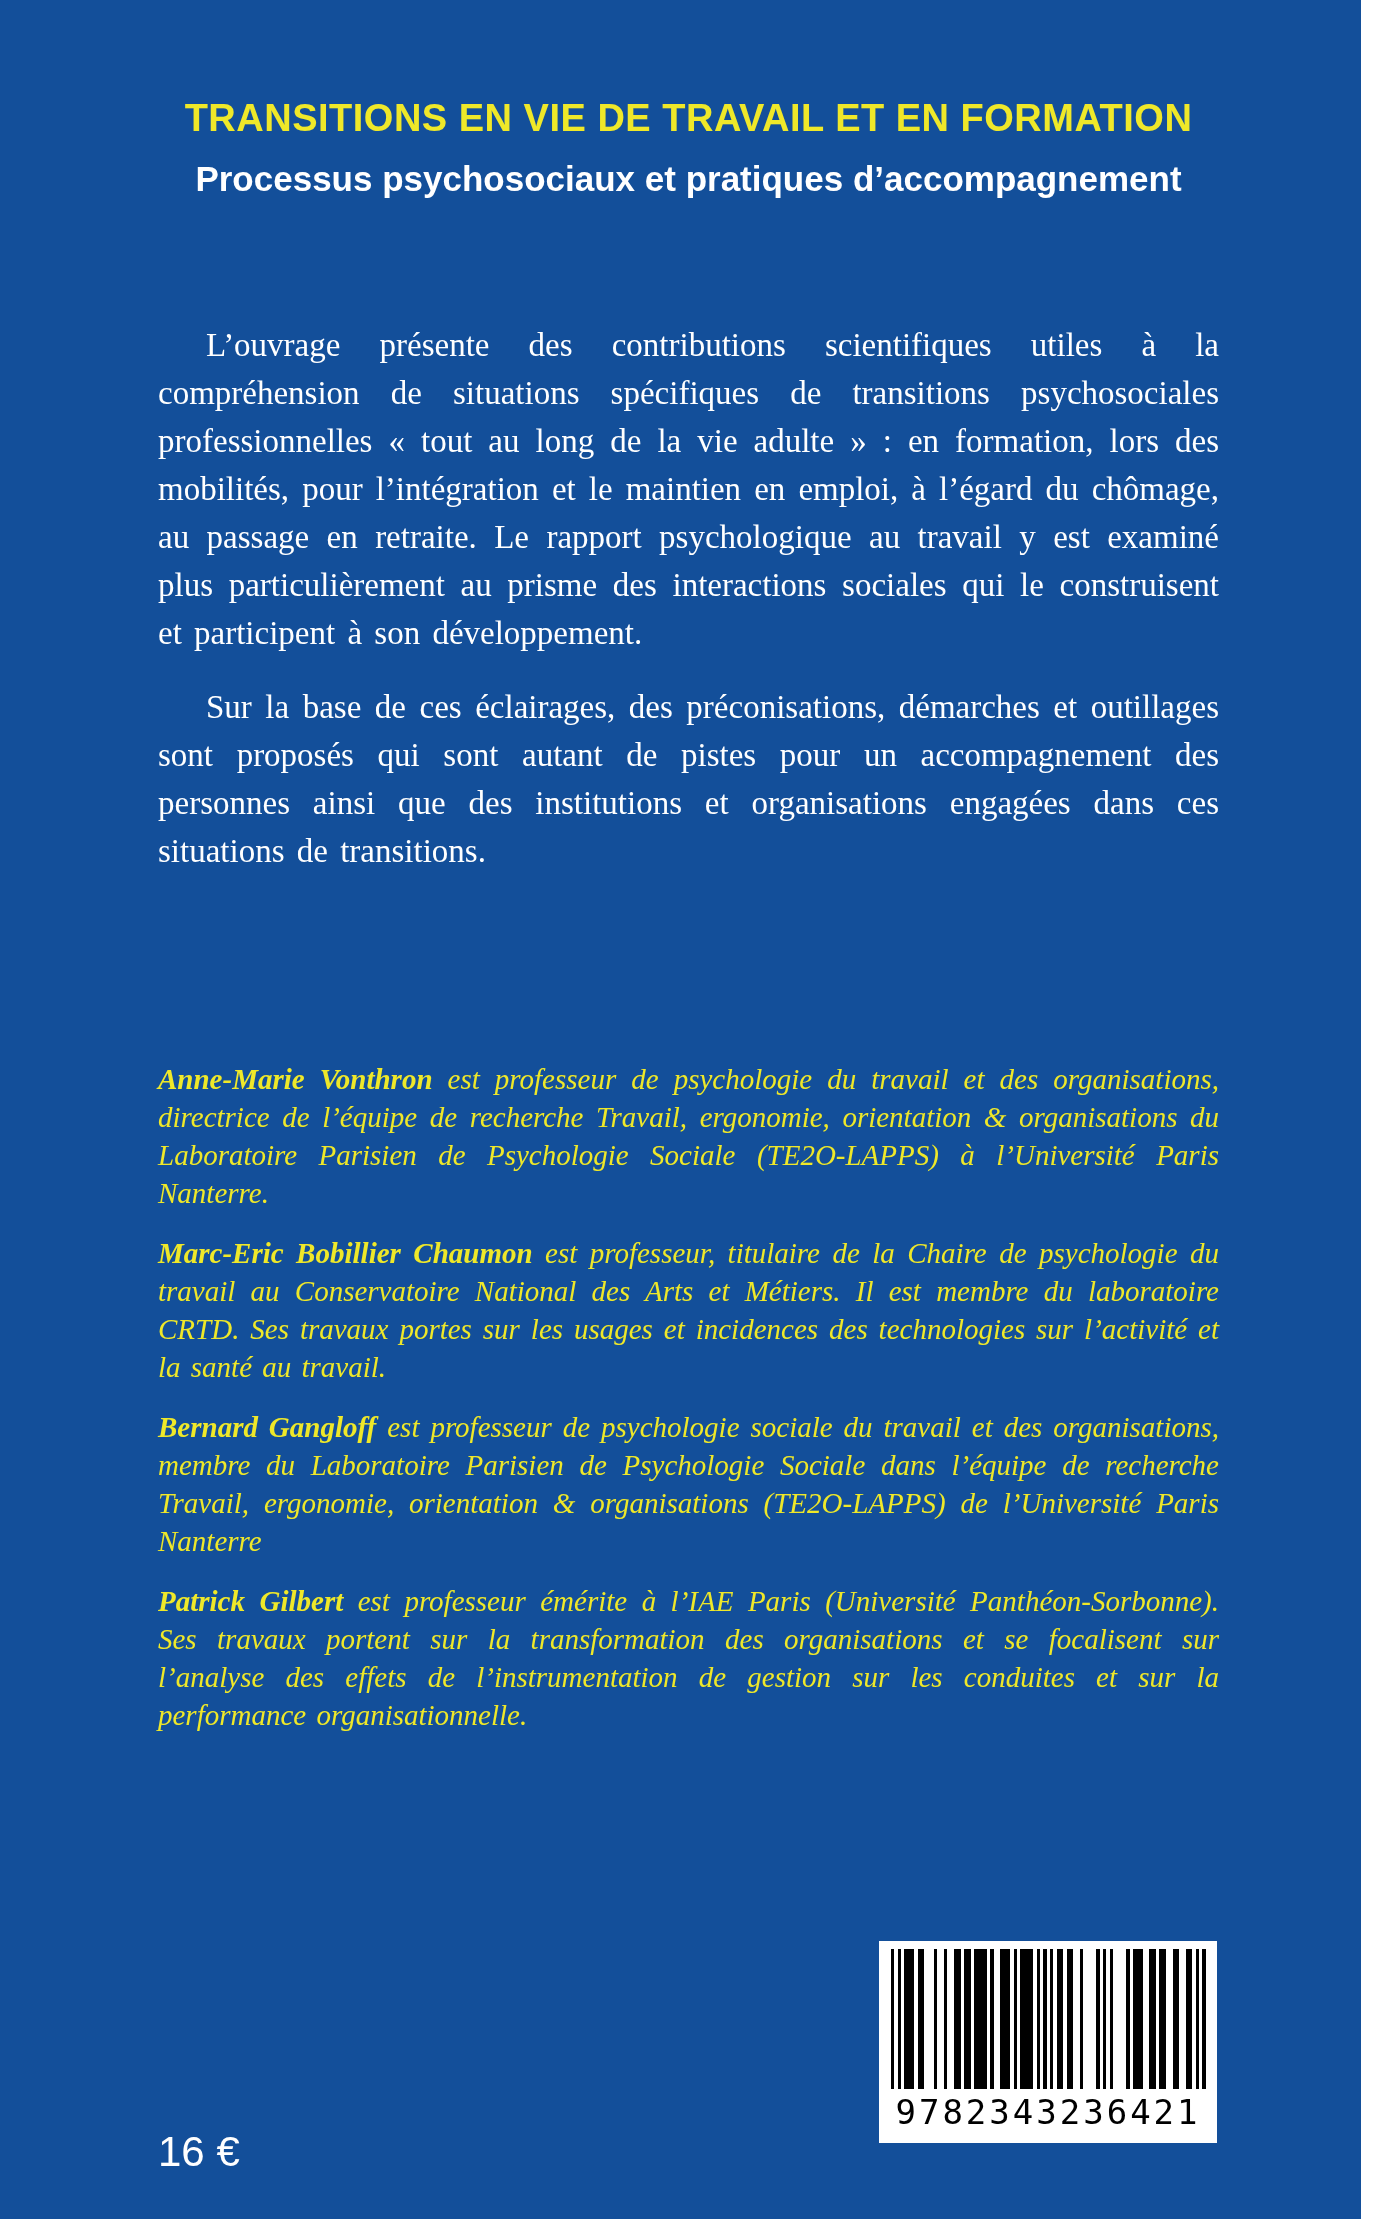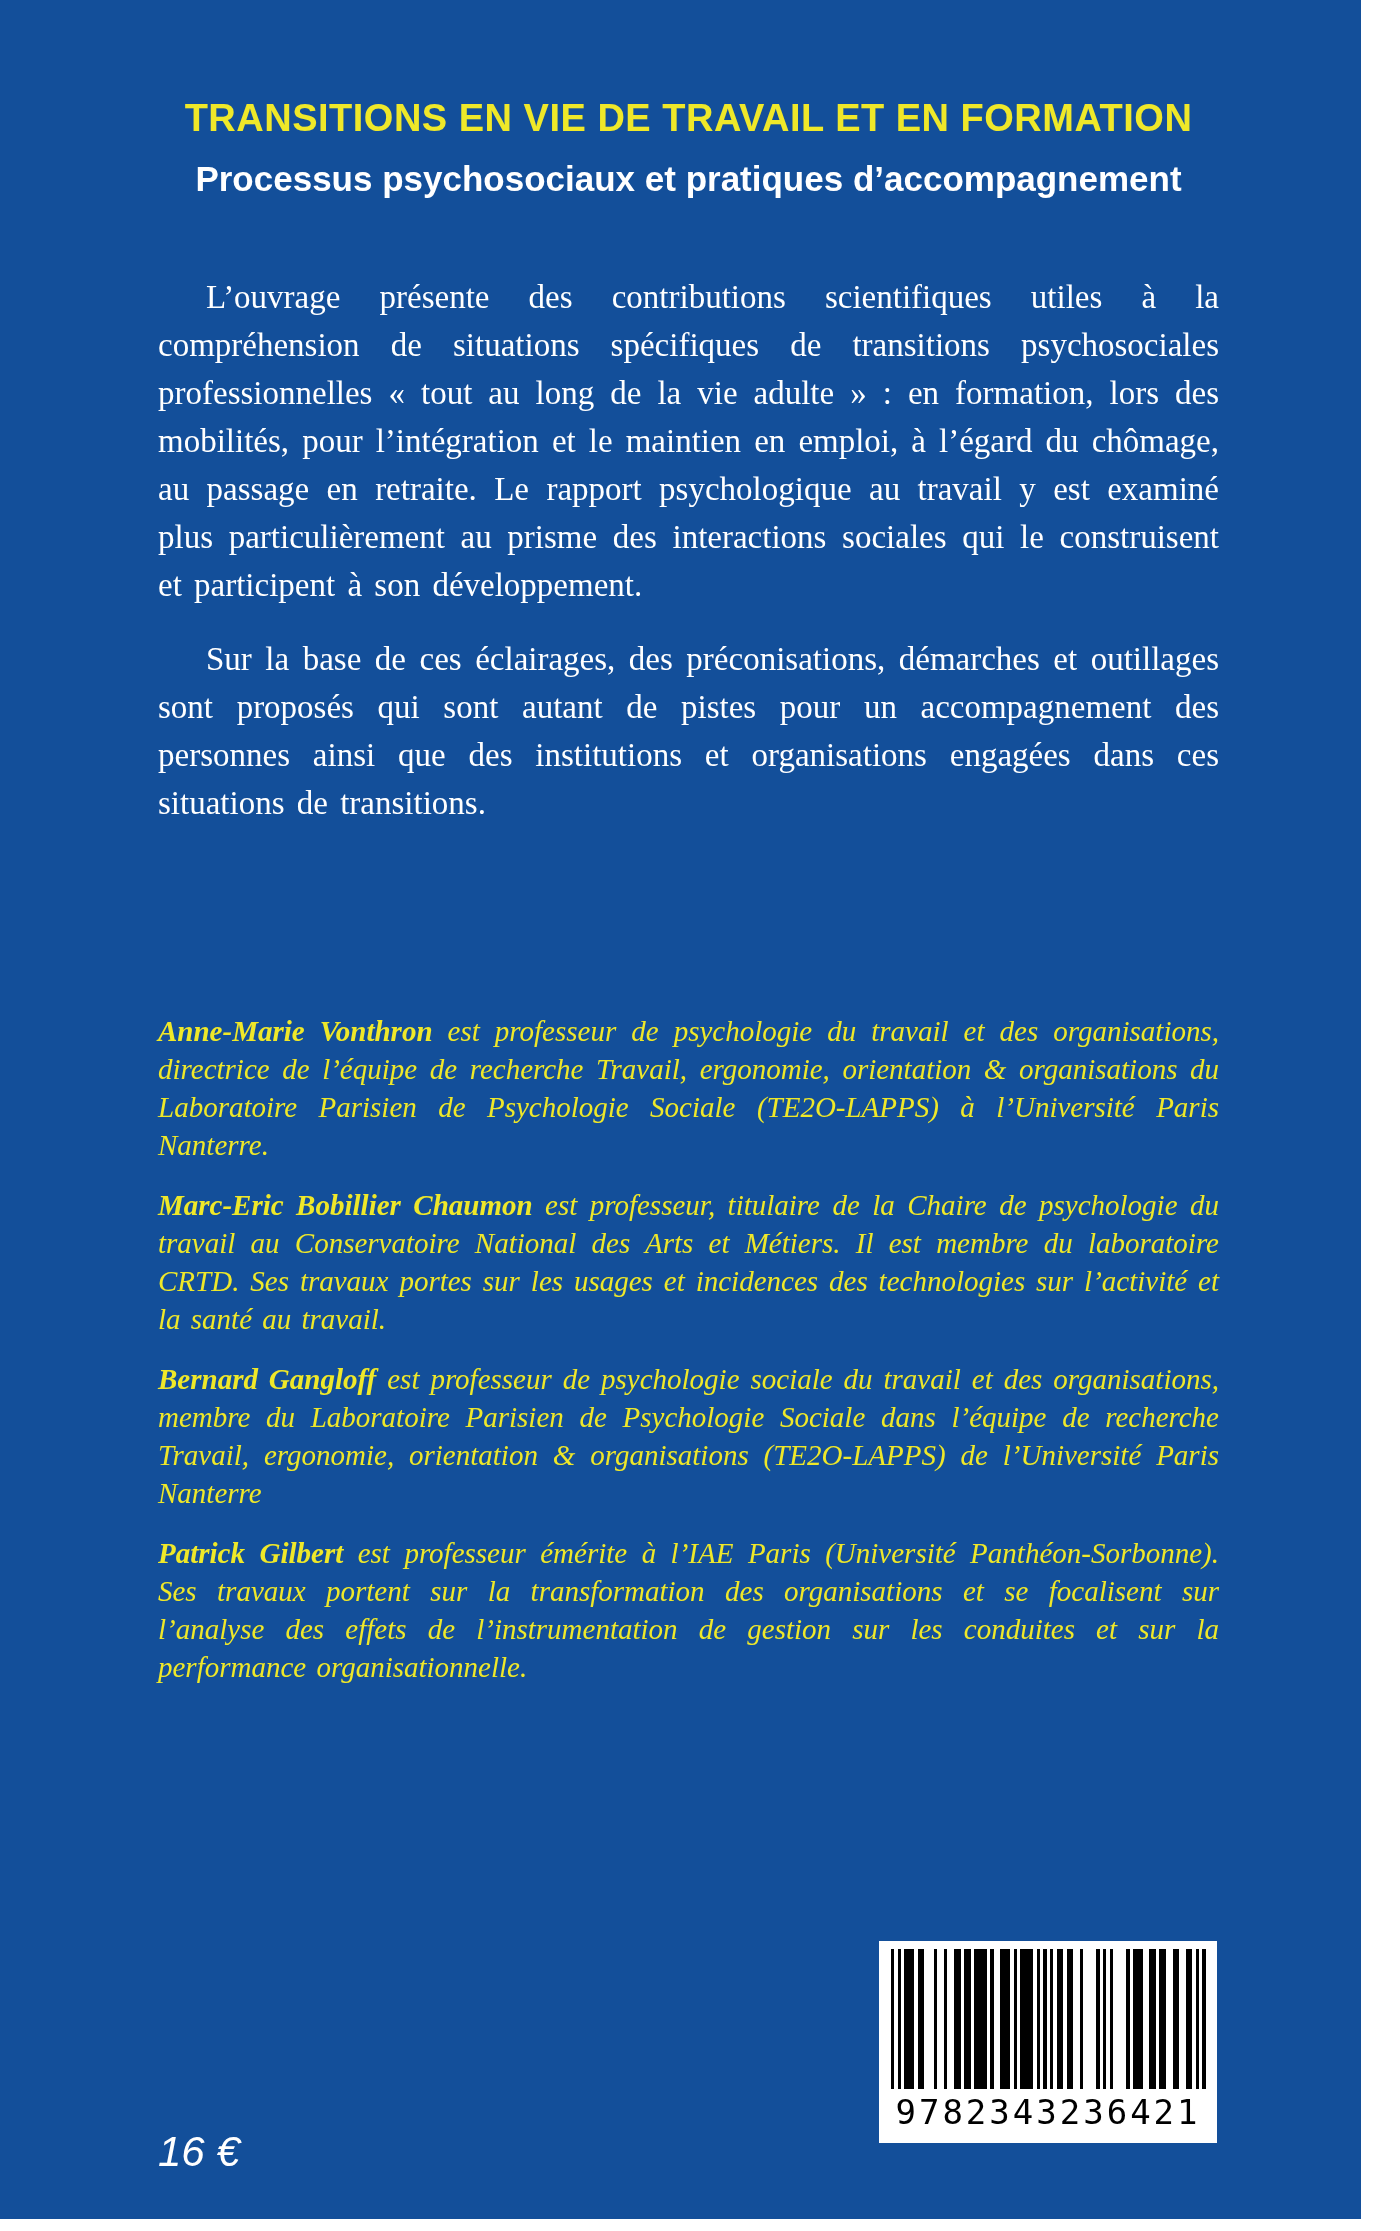--- a/index.html
+++ b/index.html
@@ -38,21 +38,21 @@
   }
   .subtitle {
     margin: 16px 0 0 0;
     text-align: center;
     font-family: "Liberation Sans", sans-serif;
     font-weight: 700;
     font-size: 35px;
     line-height: 44px;
     color: var(--text-white, #ffffff);
   }
-  .synopsis { margin-top: 72px; font-family: Liberation Serif, serif; }
+  .synopsis { margin-top: 120px; font-family: Liberation Serif, serif; }
   .synopsis p {
     margin: 0;
     color: var(--text-white, #ffffff);
     font-size: 33px;
     line-height: 48px;
     text-align: justify;
     text-indent: 48px;
     word-spacing: 4px;
   }
   .synopsis p + p { margin-top: 26px; }
@@ -75,21 +75,20 @@
     font-size: 32px;
     color: var(--text-white, #ffffff);
   }
   .price {
     position: absolute;
     left: 158px;
     top: 2128px;
     font-family: "Liberation Sans", sans-serif;
     font-size: 42px;
     color: var(--text-white, #ffffff);
-    font-style: italic;
   }
   .barcode-box {
     position: absolute;
     top: 1941px;
     right: 144px;
     width: 338px;
     height: 202px;
     background: #ffffff;
     padding: 8px 12px 6px 12px;
   }

